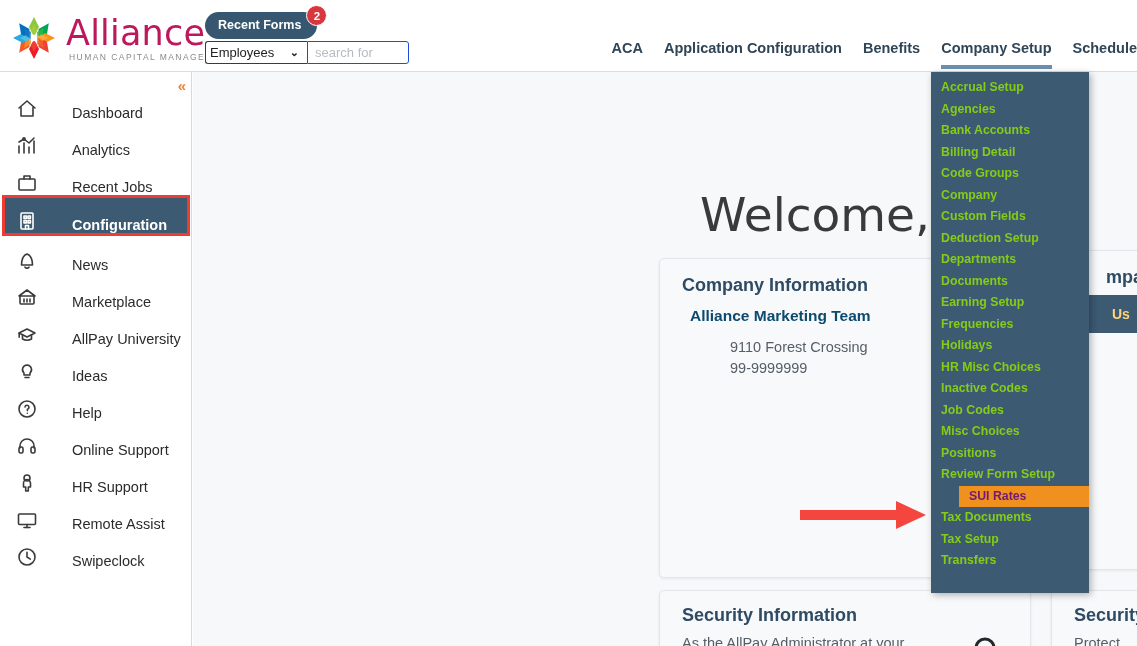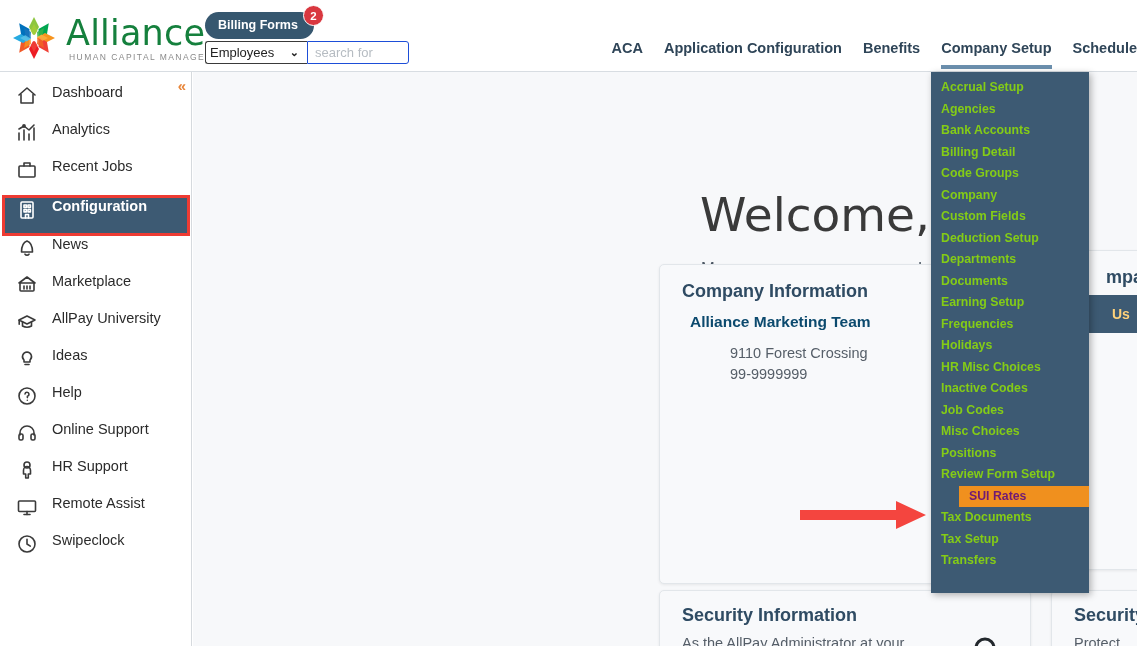--- a/index.html
+++ b/index.html
@@ -15,21 +15,21 @@
     position: absolute; left: 0; top: 0;
     width: 1137px; height: 72px;
     background: #ffffff;
     border-bottom: 1px solid #d8dde2;
   }
 
   .logo-block { position: absolute; left: 8px; top: 13px; display: flex; align-items: center; }
   .logo-mark { width: 52px; height: 50px; }
   .logo-text { margin-left: 6px; }
   .logo-word {
-    font-size: 35px; color: #15803d; letter-spacing: .2px;
+    font-size: 35px; color: #be185d; letter-spacing: .2px;
     font-family: "DejaVu Sans", sans-serif; font-weight: 400; line-height: 36px;
   }
   .logo-sub {
     font-size: 8.5px; color: #8a8a8a; letter-spacing: 1.45px;
     margin-top: 1px; margin-left: 3px;
     font-family: "Liberation Sans", sans-serif;
   }
 
   
   .action-wrap { position: absolute; left: 205px; top: 12px; }
@@ -97,23 +97,24 @@
     width: 192px; height: 574px;
     background: #ffffff;
     border-right: 1px solid #d6dade;
   }
   .collapse-btn {
     position: absolute; right: 8px; top: 8px;
     color: #e8863a; font-size: 15px; font-weight: bold;
     letter-spacing: -3px; cursor: pointer; line-height: 12px;
   }
   .side-item {
-    display: flex; align-items: flex-start;
+    display: flex; align-items: flex-end;
     height: 37px; padding-left: 16px;
     cursor: pointer;
+    gap: 20px;
   }
   .side-item .s-ico {
     width: 27px; height: 24px;
     display: flex; align-items: center; justify-content: flex-start;
     flex: 0 0 auto;
   }
   .side-item .s-lbl {
     font-size: 14.5px; color: #2b2b2b; margin-left: 9px;
     font-family: "Liberation Sans", sans-serif;
   }
@@ -158,21 +159,21 @@
   .card-sub {
     font-size: 15.5px; font-weight: bold; color: #0c4a6e;
     font-family: "Liberation Sans", sans-serif;
   }
   .card-line {
     font-size: 14.5px; color: #555e68; line-height: 21px;
     font-family: "Liberation Sans", sans-serif;
   }
 
   
-  #card-company { left: 466px; top: 192px; width: 420px; height: 320px; }
+  #card-company { left: 466px; top: 186px; width: 420px; height: 320px; }
   #card-company .card-title { position:absolute; left: 22px; top: 16px; }
   #card-company .card-sub   { position:absolute; left: 30px; top: 48px; }
   #card-company .addr       { position:absolute; left: 30px; top: 78px; margin-left: 40px; }
 
   
   #card-company-right { left: 890px; top: 178px; width: 180px; height: 320px; }
   #card-company-right .card-title { position:absolute; left: 22px; top: 16px; white-space: nowrap;}
   .blueband {
     position: absolute; left: 0; top: 44px; width: 180px; height: 38px;
     background: #3d5a73; color: #ffd27a;
@@ -248,21 +249,21 @@
         </g>
       </svg>
     </span>
     <span class="logo-text">
       <div class="logo-word">Alliance</div>
       <div class="logo-sub">HUMAN CAPITAL MANAGEMENT</div>
     </span>
   </div>
 
   <div class="action-wrap">
-    <span class="action-pill">Billing Forms</span>
+    <span class="action-pill">Recent Forms</span>
     <span class="action-badge">2</span>
   </div>
 
   <div class="search-row">
     <span class="sel-wrap">
       <select class="search-select">
         <option>Employees</option>
       </select>
       <span class="sel-chev">⌄</span>
     </span>

